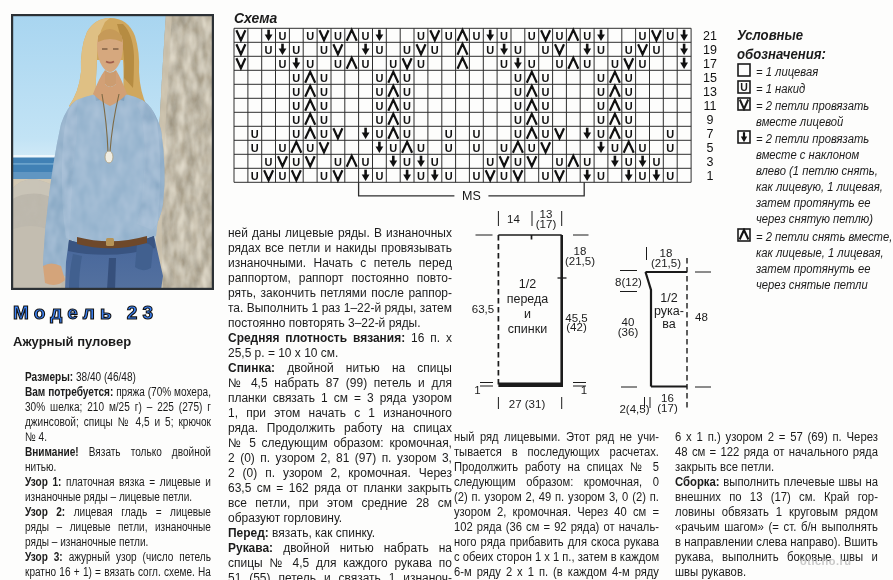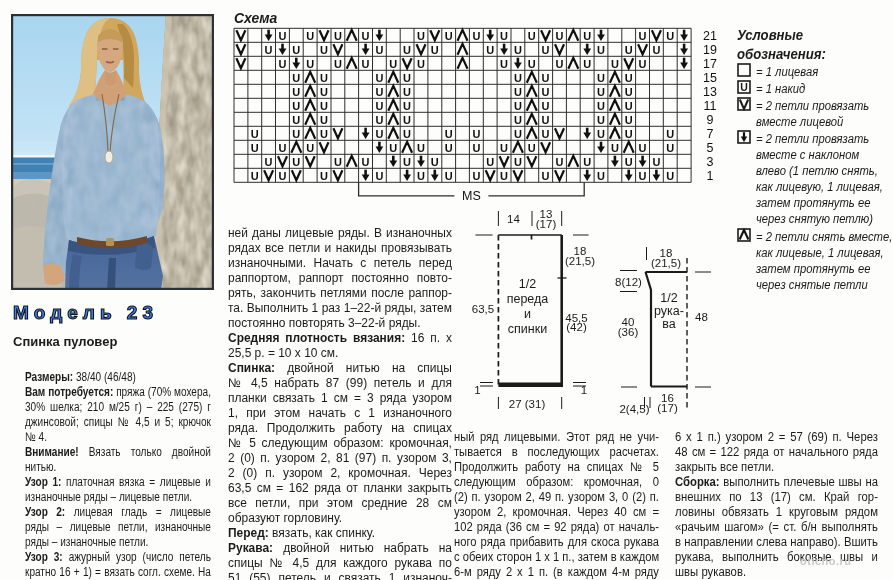--- a/index.html
+++ b/index.html
@@ -122,21 +122,21 @@
       </g>
 
 <path d="M32,252 Q40,247 50,252 L54,266 Q46,274 34,269 Z" fill="#d4a47a"></path>
 
 <rect x="1" y="1" width="201" height="274" fill="none" stroke="#2c3135" stroke-width="2.4"></rect>
 </svg>
 </div>
 
 <div class="abs" style="left:13px;top:302px;font-size:19px;font-weight:bold;letter-spacing:5px;-webkit-text-stroke:1.1px #111;color:#3b82f6;">Модель 23</div>
 
-<div class="abs" style="left:13px;top:334px;font-size:13px;font-weight:bold;">Спинка пуловер</div>
+<div class="abs" style="left:13px;top:334px;font-size:13px;font-weight:bold;">Ажурный пуловер</div>
 
 <div class="abs col" style="left:25px;top:370px;width:231px;line-height:14.8px;transform:scaleX(0.805);">
 <div class="l"><b>Размеры:</b> 38/40 (46/48)</div>
 <div class="j"><b>Вам потребуется:</b> пряжа (70% мохера,</div>
 <div class="j">30% шелка; 210 м/25 г) – 225 (275) г</div>
 <div class="j">джинсовой; спицы № 4,5 и 5; крючок</div>
 <div class="l">№ 4.</div>
 <div class="j"><b>Внимание!</b> Вязать только двойной</div>
 <div class="l">нитью.</div>
 <div class="j"><b>Узор 1:</b> платочная вязка = лицевые и</div>

